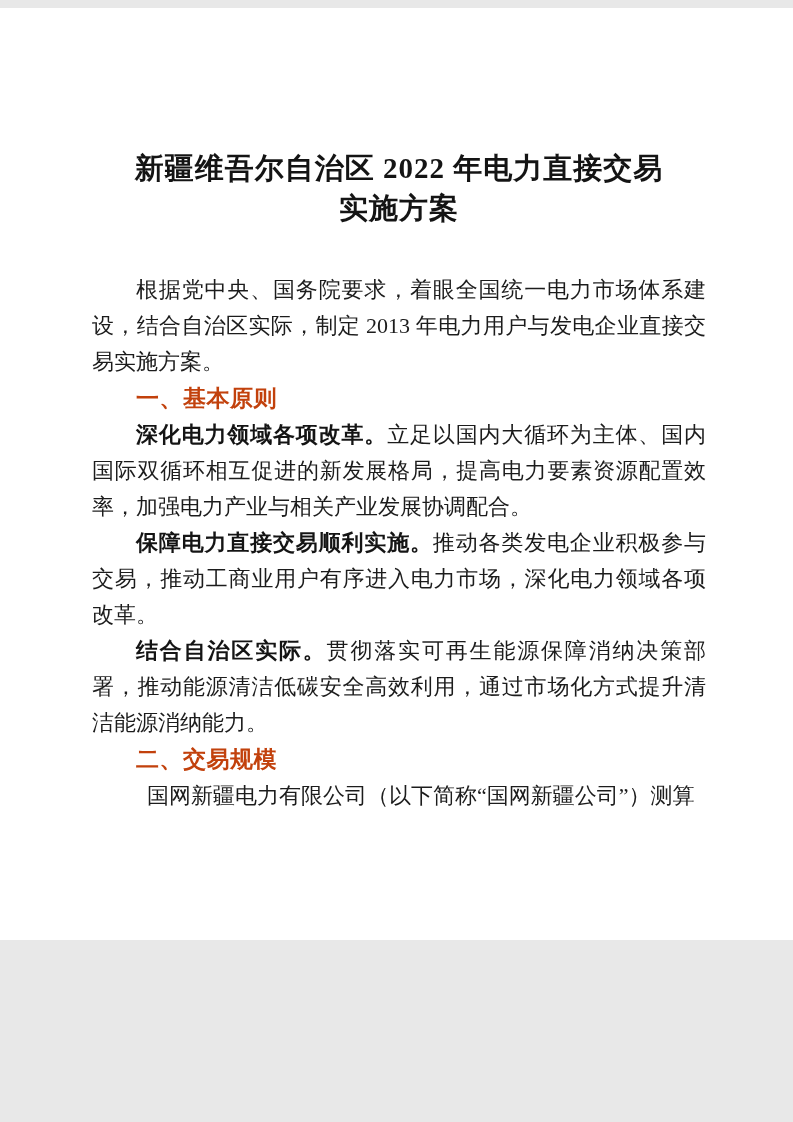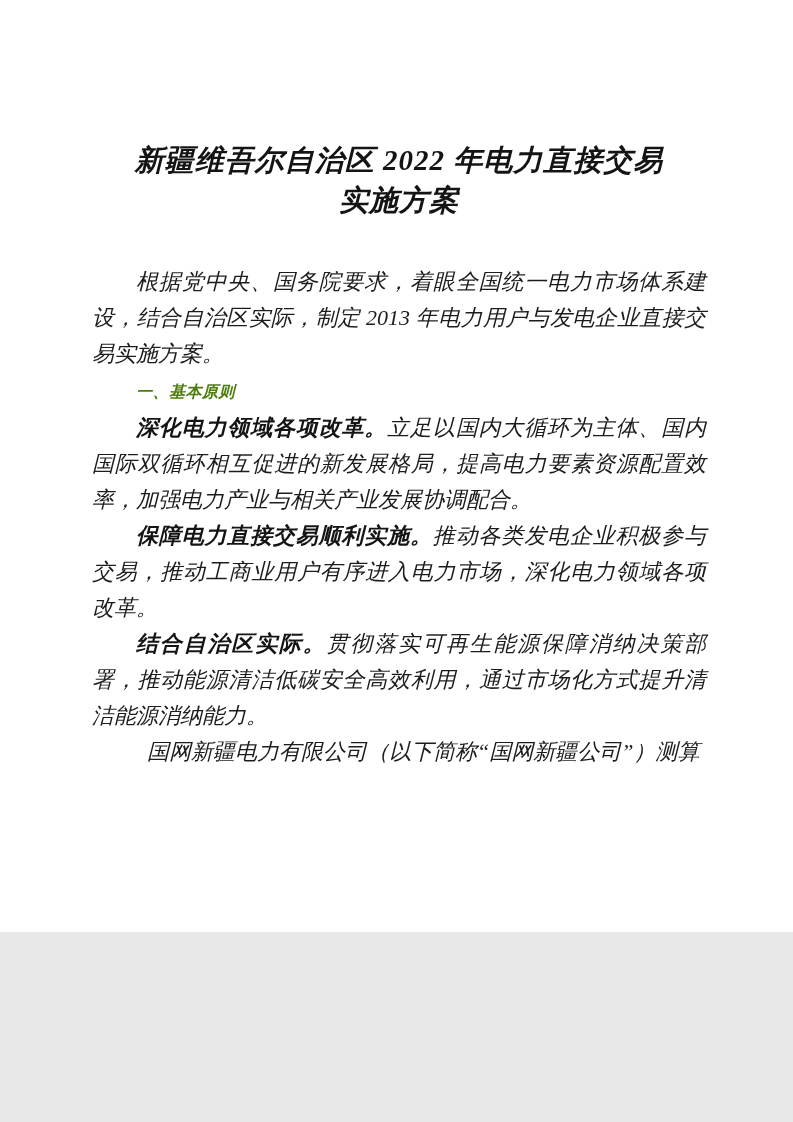--- a/index.html
+++ b/index.html
@@ -4,26 +4,25 @@
 <style>
   html, body {
     margin: 0;
     padding: 0;
     background: #e8e8e8;
   }
   .page {
     position: relative;
     width: 793px;
     height: 932px;
-    margin: 0 auto;
+    margin: 8px auto;
     background: #ffffff;
     color: #1c1c1c;
     overflow: hidden;
     font-family: "Liberation Serif", "DejaVu Serif", serif;
-    font-style: italic;
   }
   .doc {
     position: absolute;
     left: 92px;
     top: 140px;
     width: 614px;
   }
   .doc-title {
     text-align: center;
     font-weight: bold;
@@ -38,23 +37,23 @@
     line-height: 36px;
     text-align: justify;
   }
   .body-text p {
     margin: 0;
     text-indent: 2em;
   }
   .section-heading {
     font-family: "Liberation Sans", "DejaVu Sans", sans-serif;
     font-weight: bold;
-    font-size: 16px;
+    font-size: 23px;
     letter-spacing: 0.5px;
-    color: #4d7c0f;
+    color: #c2410c;
   }
   .lead {
     font-weight: bold;
     color: #141414;
   }
   .para-wide-indent {
     text-indent: 2.5em !important;
   }
   .page-number {
     position: absolute;
@@ -83,19 +82,20 @@
       <p><span class="section-heading">一、基本原则</span></p>
 
       <p><span class="lead">深化电力领域各项改革。</span><span>立足以国内大循环为主体、国内国际双循环相互促进的新发展格局，提高电力要素资源配置效率，加强电力产业与相关产业发展协调配合。</span></p>
 
 
       <p><span class="lead">保障电力直接交易顺利实施。</span><span>推动各类发电企业积极参与交易，推动工商业用户有序进入电力市场，深化电力领域各项改革。</span></p>
 
 
       <p><span class="lead">结合自治区实际。</span><span>贯彻落实可再生能源保障消纳决策部署，推动能源清洁低碳安全高效利用，通过市场化方式提升清洁能源消纳能力。</span></p>
 
+      <p><span class="section-heading">二、交易规模</span></p>
 
       <p class="para-wide-indent">国网新疆电力有限公司（以下简称“国网新疆公司”）测算</p>
     </div>
   </div>
 
   <div class="page-number">－ 2 －</div>
 </div>
 
 </body></html>

